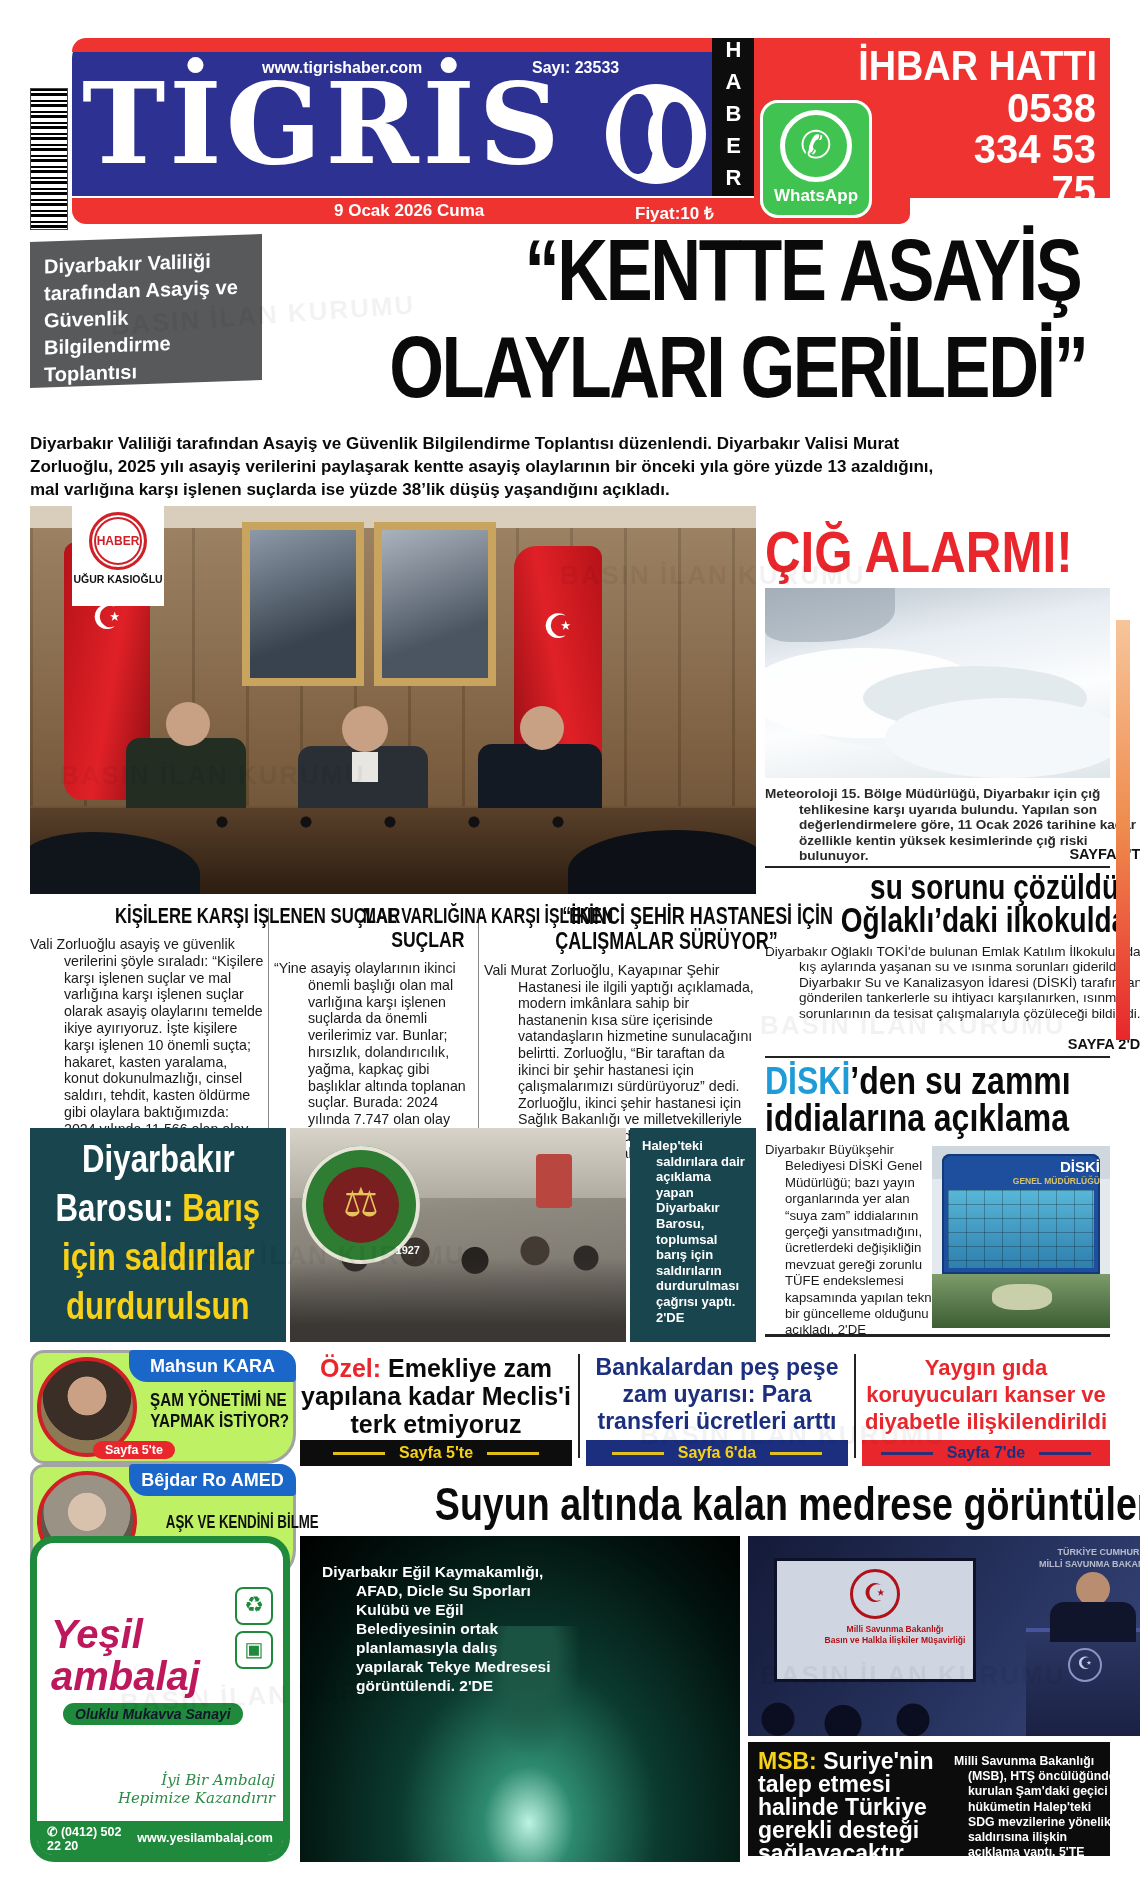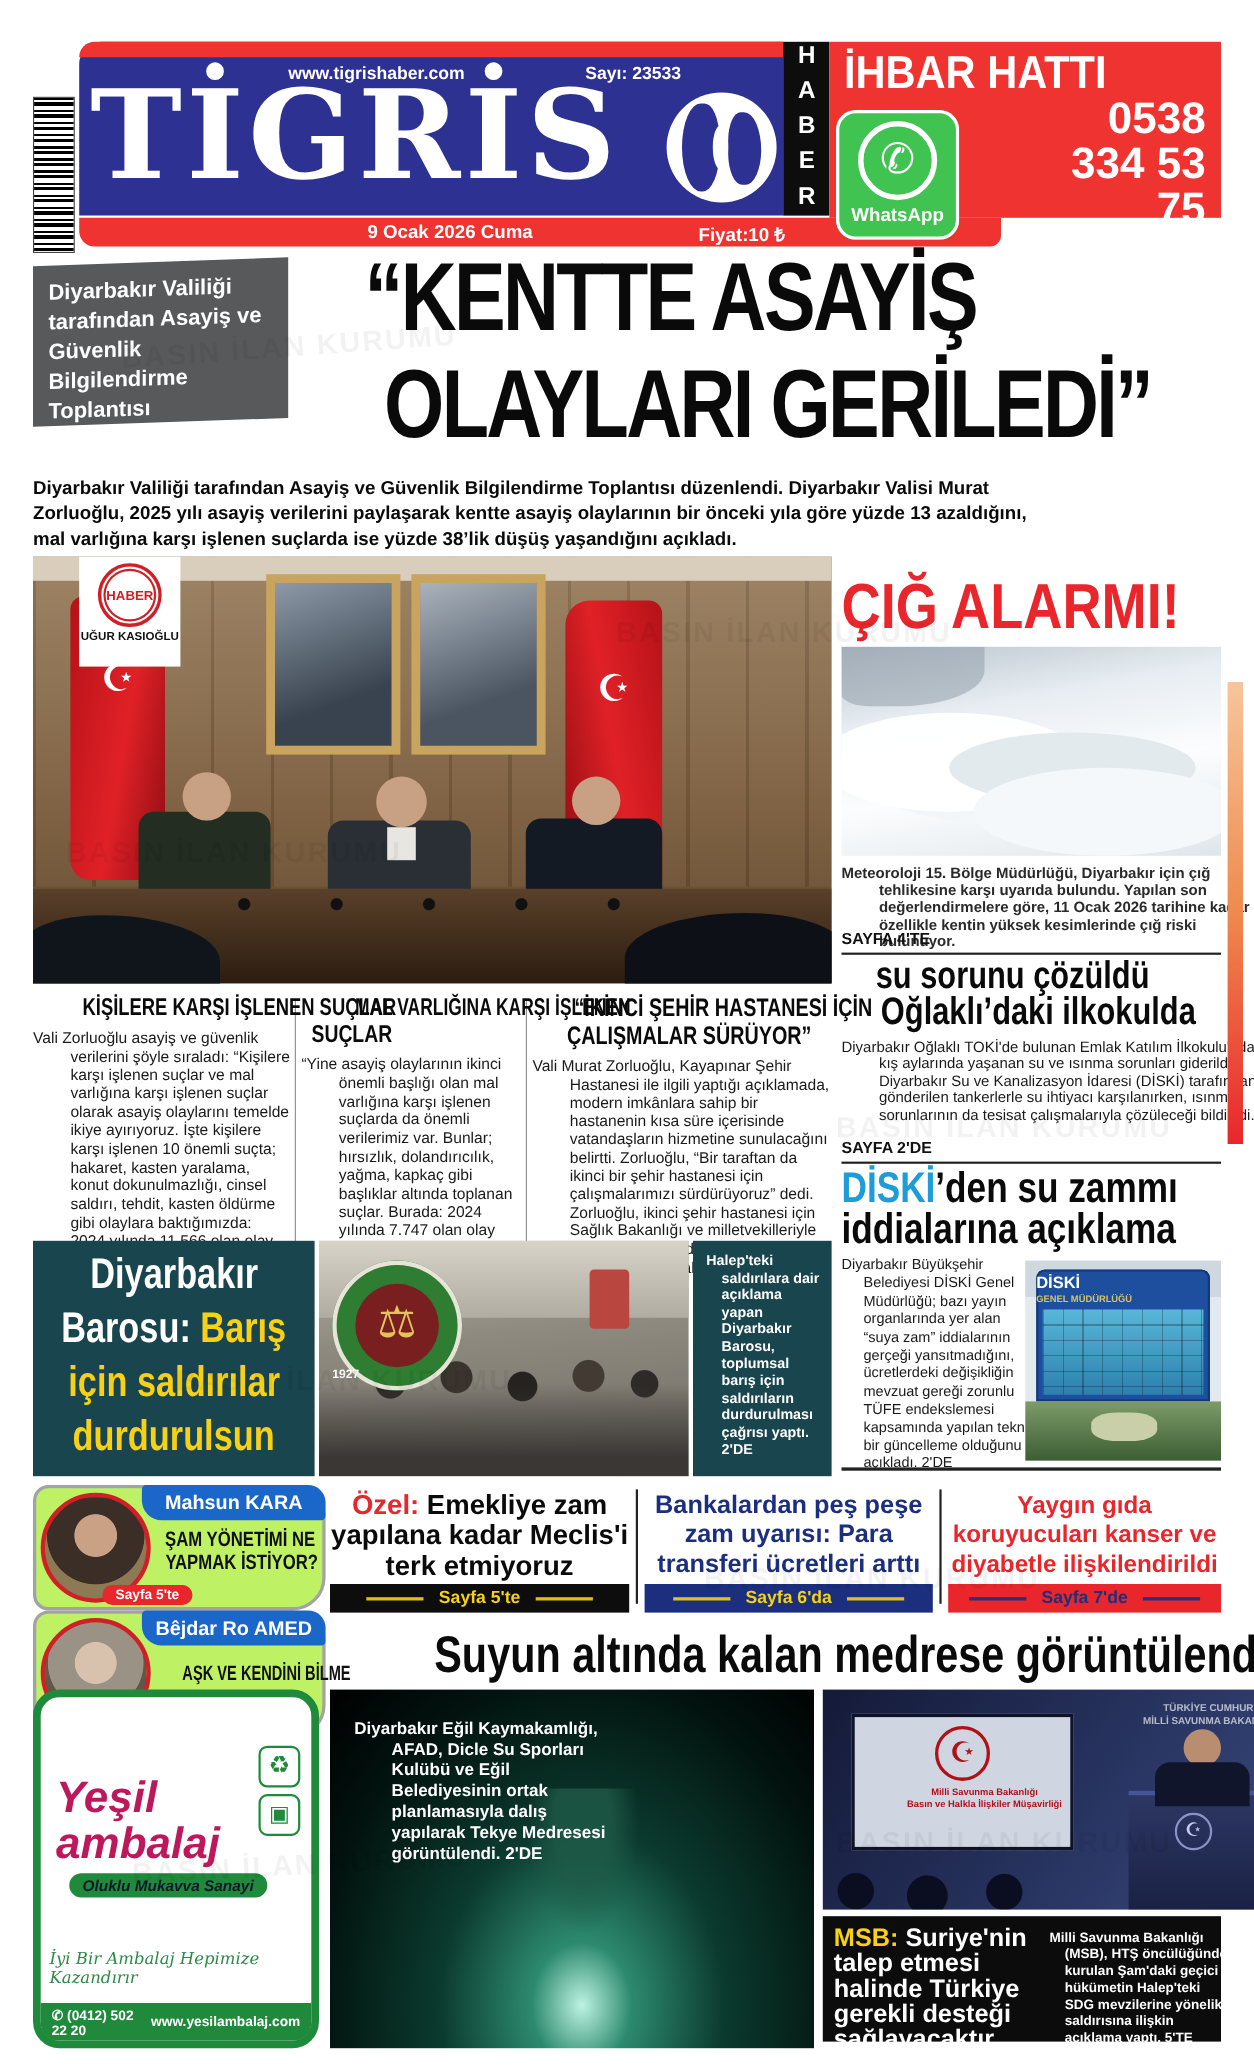--- a/index.html
+++ b/index.html
@@ -6,21 +6,21 @@
   .page{position:relative;width:1140px;height:1882px;background:#fff;margin:0 auto;
         font-family:"Liberation Sans",sans-serif;overflow:hidden;color:#111;}
   .abs{position:absolute;}
   .wm{position:absolute;font-weight:bold;color:rgba(0,0,0,0.05);white-space:nowrap;
       font-size:26px;letter-spacing:2px;z-index:5;pointer-events:none;}
   .cond{display:inline-block;white-space:nowrap;transform:scaleX(.8);transform-origin:center;}
   .condL{display:inline-block;white-space:nowrap;transform:scaleX(.8);transform-origin:left center;}
   .hang{padding-left:34px;text-indent:-34px;}
   .hr{position:absolute;background:#222;height:2px;}
   .vr{position:absolute;background:#8a8a8a;width:1px;}
-  .center{text-align:left;}
+  .center{text-align:right;padding-left:40px;}
   .photo{position:absolute;overflow:hidden;}
   .sil{position:absolute;background:#1b2330;border-radius:14px 14px 0 0;}
   .head{position:absolute;background:#c8a184;border-radius:50%;}
   .bar-ref{position:absolute;display:flex;align-items:center;justify-content:center;gap:14px;
            font-weight:bold;font-size:16px;}
   .bar-ref .dash{height:3px;width:52px;background:currentColor;opacity:.9;}
   .author-card{position:absolute;background:#bef264;border:3px solid #a3a3a3;
                border-radius:14px 30px 30px 14px;}
   .a-photo{position:absolute;left:4px;top:4px;width:92px;height:92px;border-radius:50%;
            border:4px solid #cf2028;overflow:hidden;}

